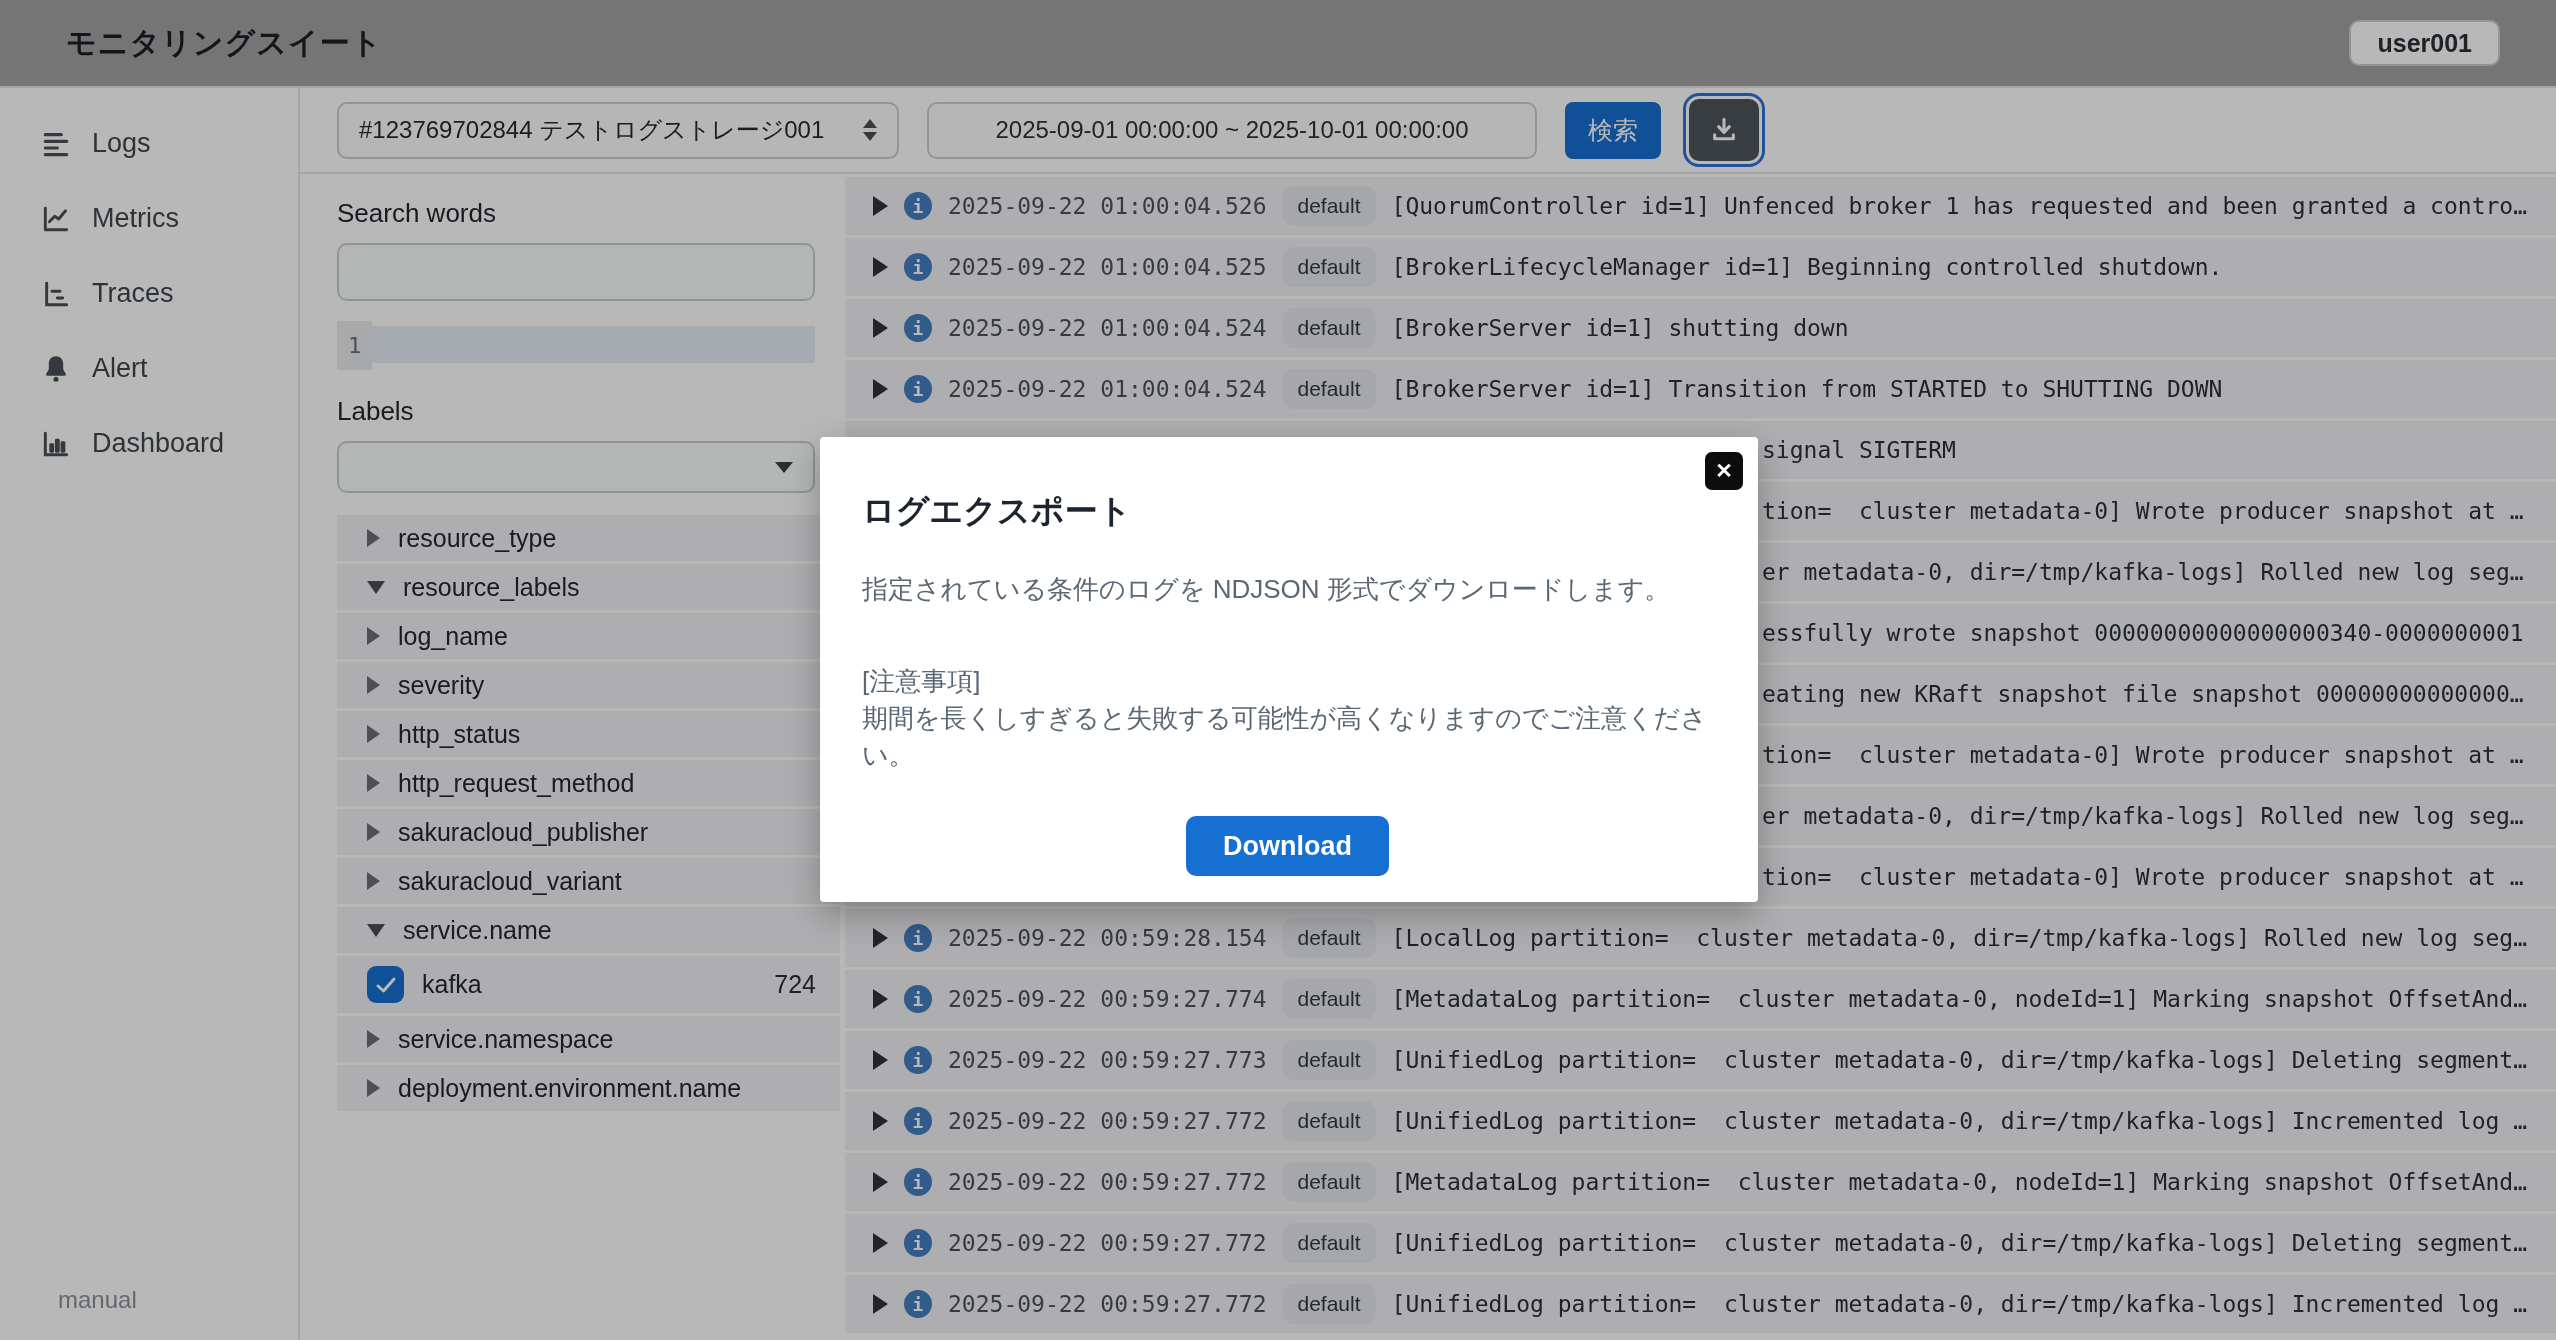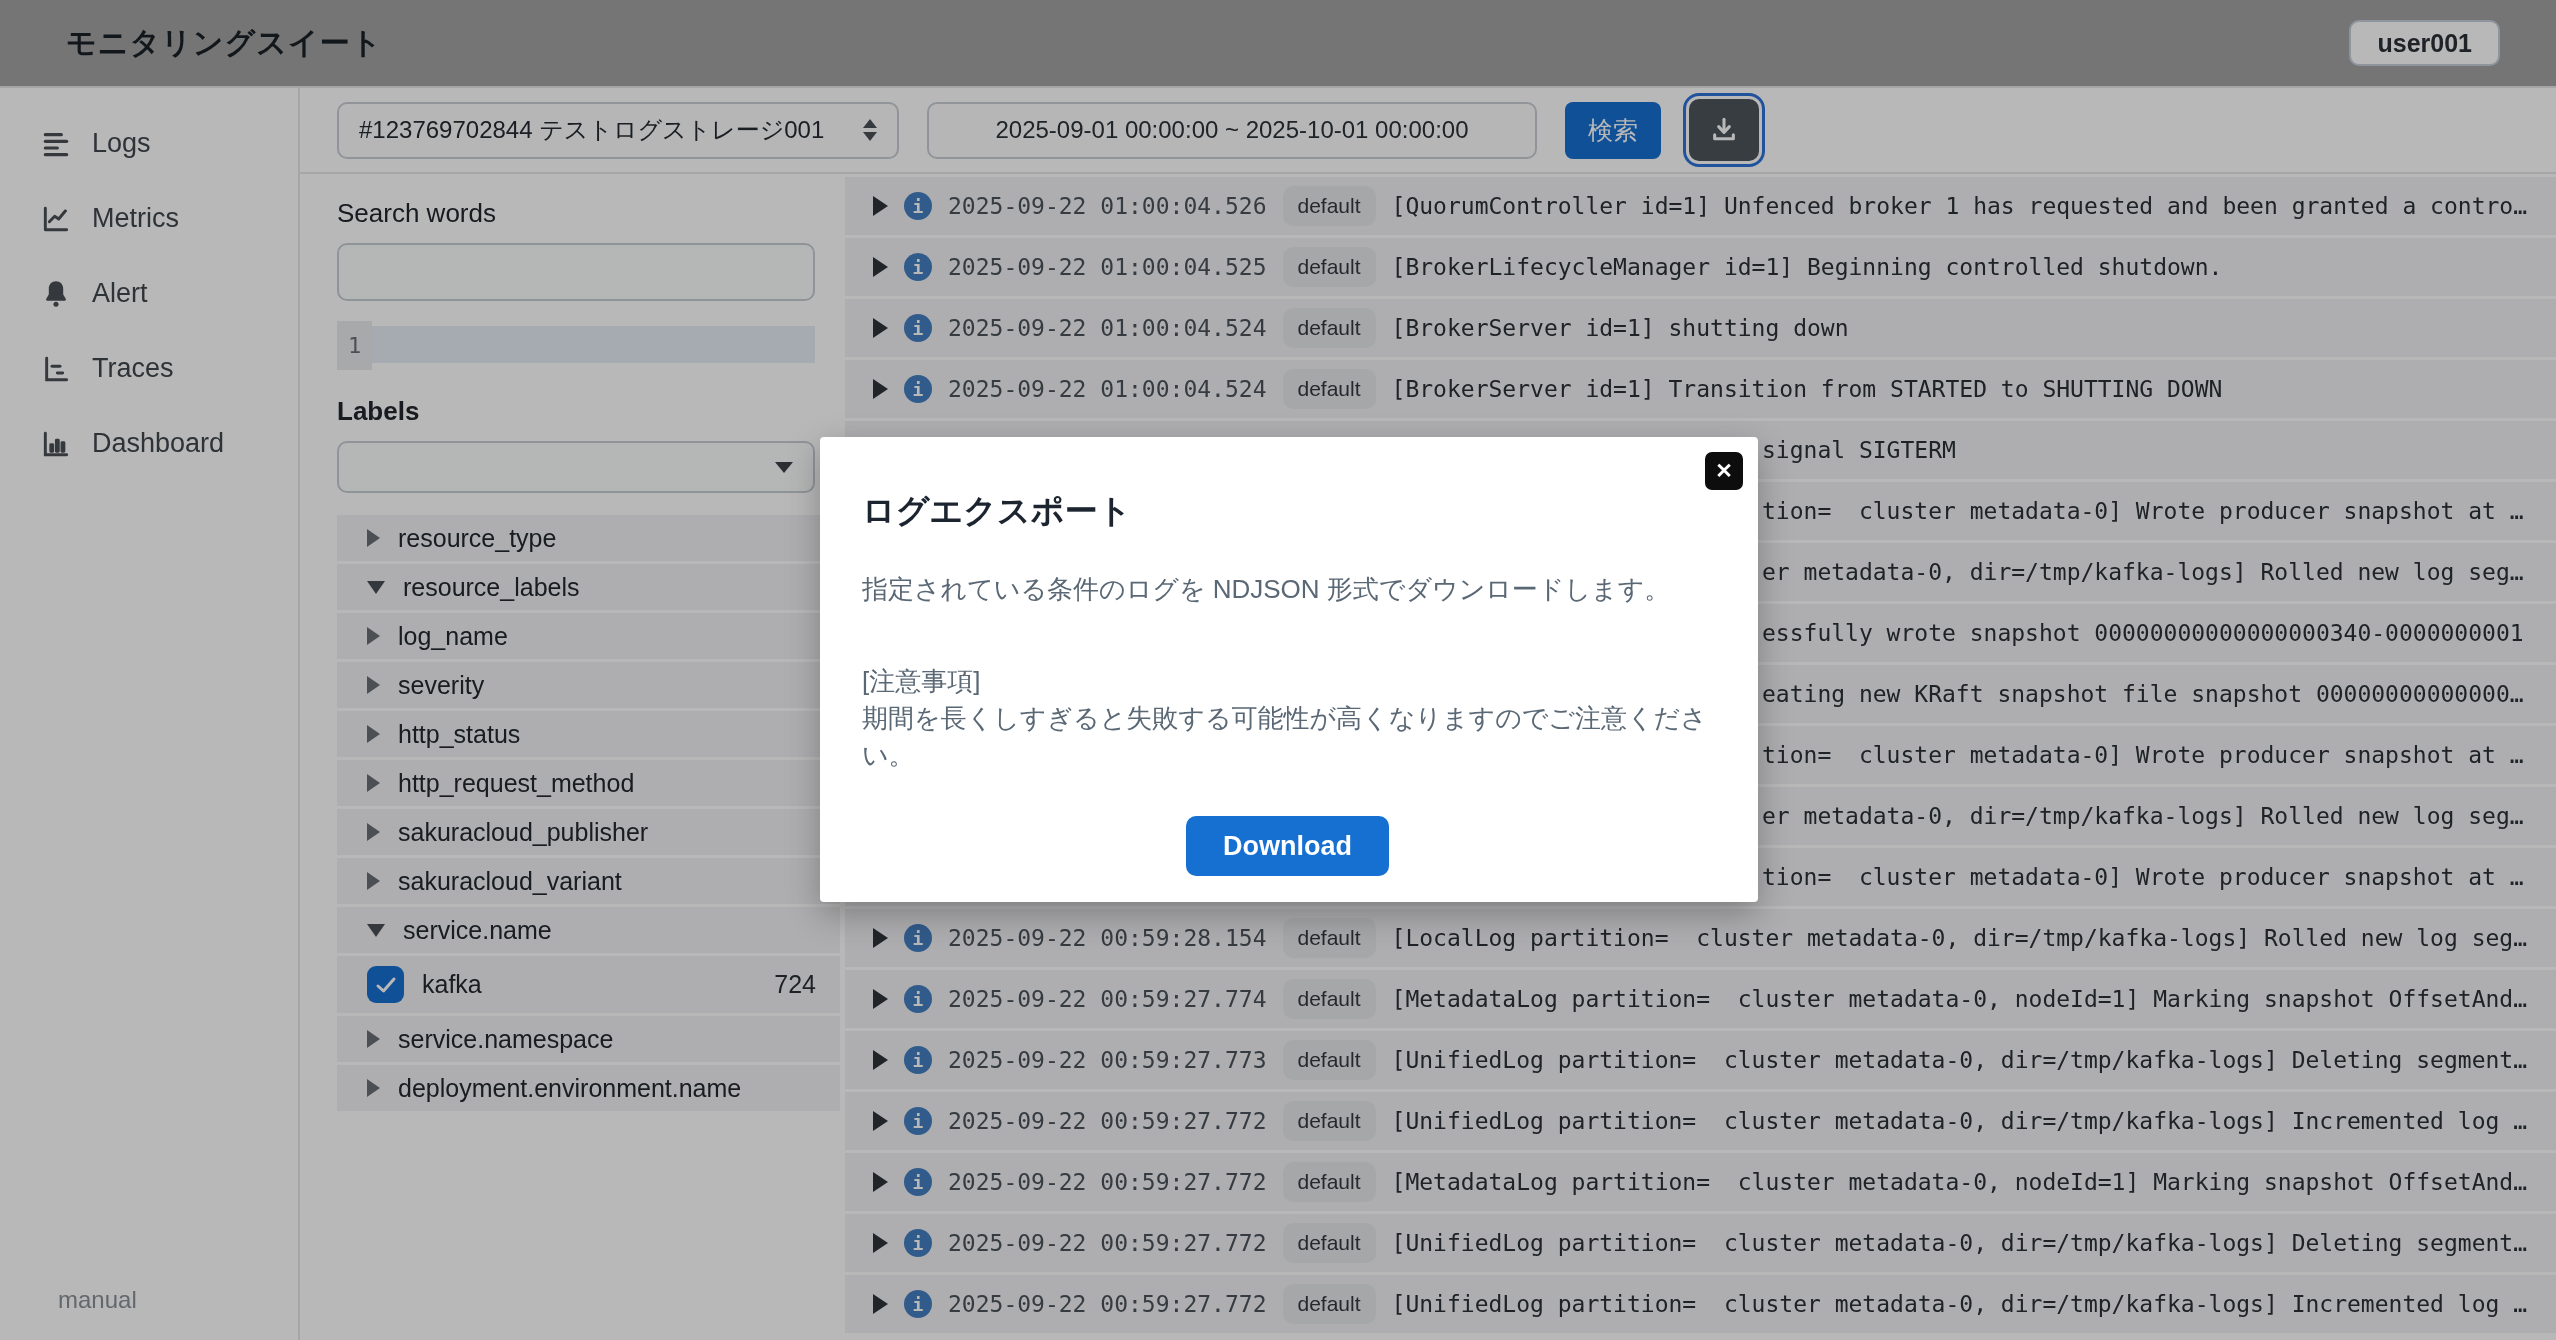--- a/index.html
+++ b/index.html
@@ -51,21 +51,21 @@
 
   
   .filter-panel { width:545px; flex:none; padding:24px 0 0 37px; background:#fff; }
   .panel-label { font-size:26px; color:#22272d; margin-bottom:14px; }
   .search-input { width:478px; height:58px; border:2px solid #c7ced4; border-radius:10px;
                   background:#fbfcfd; font-size:24px; padding:0 16px; color:#23282e; }
   .query-editor { width:478px; height:49px; margin-top:20px; display:flex; }
   .qe-gutter { width:35px; height:49px; background:#e8eaed; display:flex; align-items:center;
                justify-content:center; font-size:22px; color:#6a7076; font-family:"DejaVu Sans Mono",monospace; }
   .qe-line { flex:1; height:37px; margin-top:5px; background:#e5edf6; }
-  .labels-block { margin-top:26px;font-weight:bold; }
+  .labels-block { margin-top:26px; }
   .labels-select { width:478px; height:52px; border:2px solid #c7ced4; border-radius:10px;
                    background:#fbfcfd; display:flex; align-items:center; padding:0 20px; cursor:pointer; }
   .labels-select .caret { margin-left:auto; width:0; height:0;
                           border-left:9px solid transparent; border-right:9px solid transparent;
                           border-top:11px solid #3c4248; }
   .facet-list { margin-top:22px; margin-right:5px; }
   .facet-row { height:46px; margin-bottom:3px; background:#f1f2f4; display:flex; align-items:center;
                gap:18px; padding-left:30px; font-size:25px; color:#23282e; cursor:pointer; }
   .tri-right { width:0;height:0;border-top:9px solid transparent;border-bottom:9px solid transparent;
                border-left:13px solid #6a7076; flex:none; }
@@ -140,37 +140,37 @@
               <path d="M4 4v16h16"></path>
               <polyline points="7,14 11,10 14,12 19,6"></polyline>
               <circle cx="19" cy="6" r="1" fill="currentColor" stroke="none"></circle>
             </svg>
 
             <span>Metrics</span>
           </div>
 
           <div class="side-item">
 
-            <svg viewBox="0 0 24 24" fill="currentColor">
-              <path d="M12 2.5c-3.2 0-5.4 2.3-5.4 5.5v4.4L4.7 15.6c-.4.6 0 1.4.8 1.4h13c.8 0 1.2-.8.8-1.4l-1.9-3.2V8c0-3.2-2.2-5.5-5.4-5.5z"></path>
-              <circle cx="12" cy="19.7" r="1.9"></circle>
-            </svg>
-
-            <span>Alert</span>
-          </div>
-
-          <div class="side-item">
-
             <svg viewBox="0 0 24 24" fill="none" stroke="currentColor" stroke-width="2.2" stroke-linecap="round">
               <path d="M5 4v16h15"></path>
               <line x1="9" y1="10" x2="15" y2="10"></line>
               <line x1="13" y1="15" x2="17" y2="15"></line>
             </svg>
 
             <span>Traces</span>
+          </div>
+
+          <div class="side-item">
+
+            <svg viewBox="0 0 24 24" fill="currentColor">
+              <path d="M12 2.5c-3.2 0-5.4 2.3-5.4 5.5v4.4L4.7 15.6c-.4.6 0 1.4.8 1.4h13c.8 0 1.2-.8.8-1.4l-1.9-3.2V8c0-3.2-2.2-5.5-5.4-5.5z"></path>
+              <circle cx="12" cy="19.7" r="1.9"></circle>
+            </svg>
+
+            <span>Alert</span>
           </div>
 
           <div class="side-item">
 
             <svg viewBox="0 0 24 24" fill="currentColor" stroke="currentColor">
               <path d="M4 4v16h16" fill="none" stroke-width="2.2" stroke-linecap="round"></path>
               <rect x="7.5" y="12" width="2.6" height="6" rx="0.6"></rect>
               <rect x="11.7" y="8.5" width="2.6" height="9.5" rx="0.6"></rect>
               <rect x="15.9" y="10.5" width="2.6" height="7.5" rx="0.6"></rect>
             </svg>

